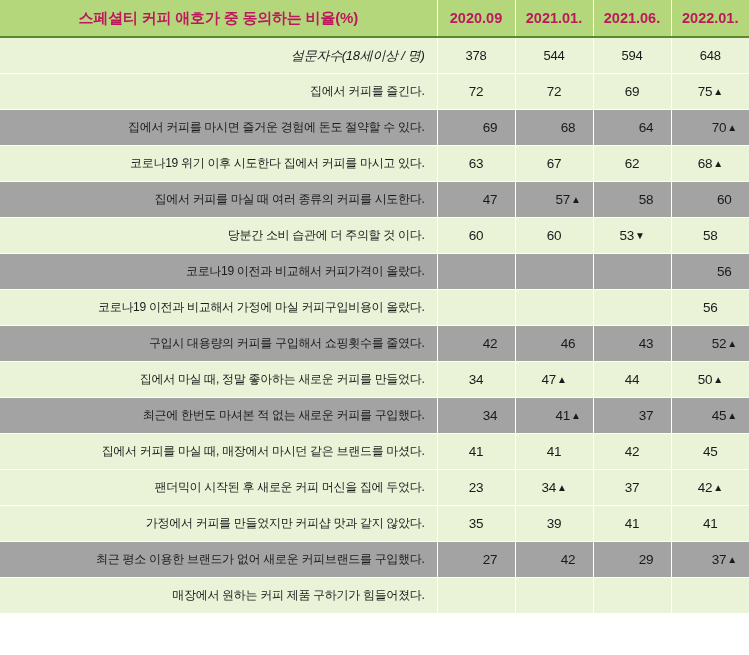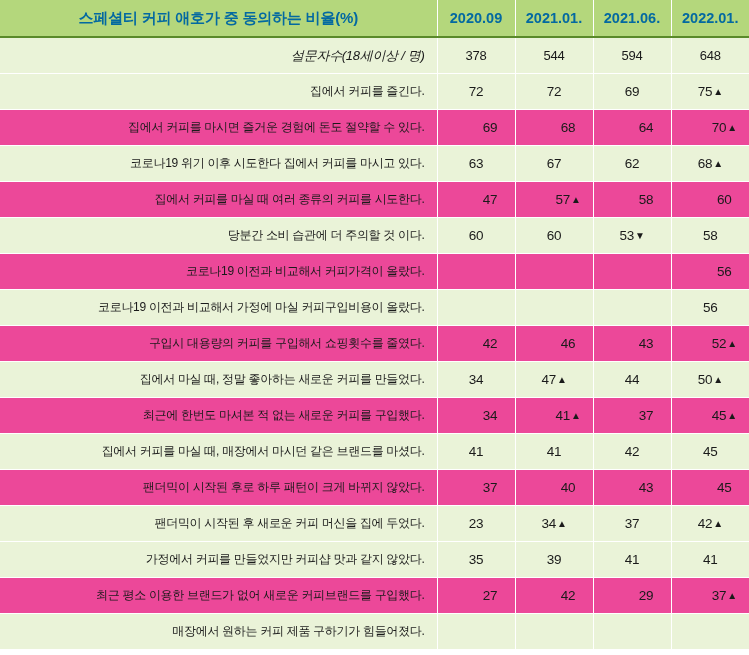--- a/index.html
+++ b/index.html
@@ -19,21 +19,21 @@
     table-layout: fixed;
   }
   table.survey col.c-label { width: 437px; }
   table.survey col.c-v1 { width: 78px; }
   table.survey col.c-v2 { width: 78px; }
   table.survey col.c-v3 { width: 78px; }
   table.survey col.c-v4 { width: 78px; }
 
   thead th {
     background: #b4d77c;
-    color: #0369a1;
+    color: #be185d;
     font-size: 14.5px;
     font-weight: bold;
     height: 36px;
     border-right: 1px solid #ffffff;
     border-bottom: 2px solid #5a8a2a;
     text-align: center;
     padding: 0;
   }
   thead th.label-head {
     text-align: center;
@@ -54,21 +54,21 @@
     white-space: nowrap;
     overflow: hidden;
   }
   tbody td:last-child { border-right: none; }
   tbody td.label {
     text-align: right;
     padding-right: 12px;
     font-size: 12px;
   }
   tbody tr.odd td { background: #eaf3d8; }
-  tbody tr.even td { background: #ec4899; padding-left: 36px; }
+  tbody tr.even td { background: #a3a3a3; padding-left: 36px; }
 
   tbody tr.subcount td {
     font-size: 13px;
     background: #eaf3d8;
   }
   tbody tr.subcount td.label {
     font-style: italic;
   }
 
   .tri-up {
@@ -181,27 +181,20 @@
         <td><span class="val-wrap">37</span></td>
         <td><span class="val-wrap">45</span><span class="tri-up">▲</span></td>
       </tr>
       <tr class="odd">
         <td class="label">집에서 커피를 마실 때, 매장에서 마시던 같은 브랜드를 마셨다.</td>
         <td><span class="val-wrap">41</span></td>
         <td><span class="val-wrap">41</span></td>
         <td><span class="val-wrap">42</span></td>
         <td><span class="val-wrap">45</span></td>
       </tr>
-      <tr class="even">
-        <td class="label">팬더믹이 시작된 후로 하루 패턴이 크게 바뀌지 않았다.</td>
-        <td><span class="val-wrap">37</span></td>
-        <td><span class="val-wrap">40</span></td>
-        <td><span class="val-wrap">43</span></td>
-        <td><span class="val-wrap">45</span></td>
-      </tr>
       <tr class="odd">
         <td class="label">팬더믹이 시작된 후 새로운 커피 머신을 집에 두었다.</td>
         <td><span class="val-wrap">23</span></td>
         <td><span class="val-wrap">34</span><span class="tri-up">▲</span></td>
         <td><span class="val-wrap">37</span></td>
         <td><span class="val-wrap">42</span><span class="tri-up">▲</span></td>
       </tr>
       <tr class="odd">
         <td class="label">가정에서 커피를 만들었지만 커피샵 맛과 같지 않았다.</td>
         <td><span class="val-wrap">35</span></td>

